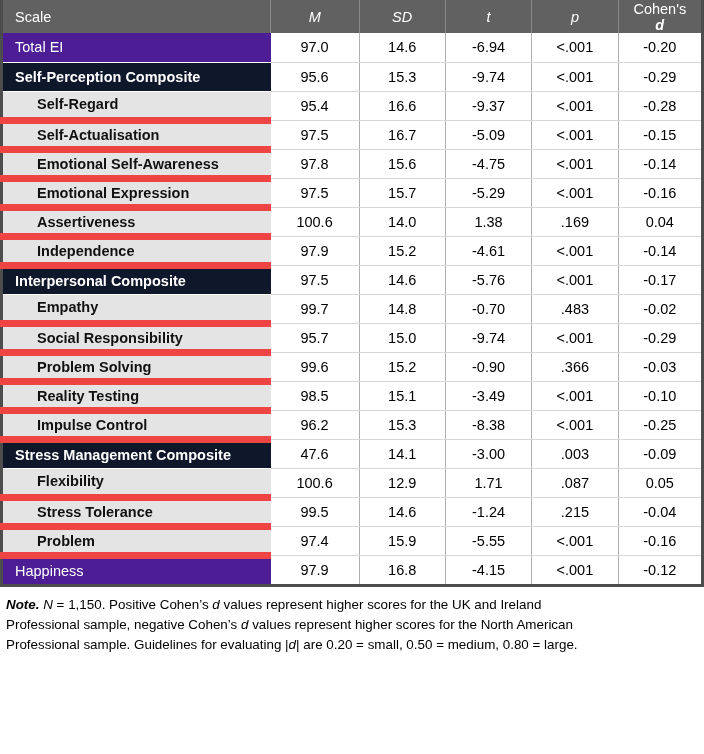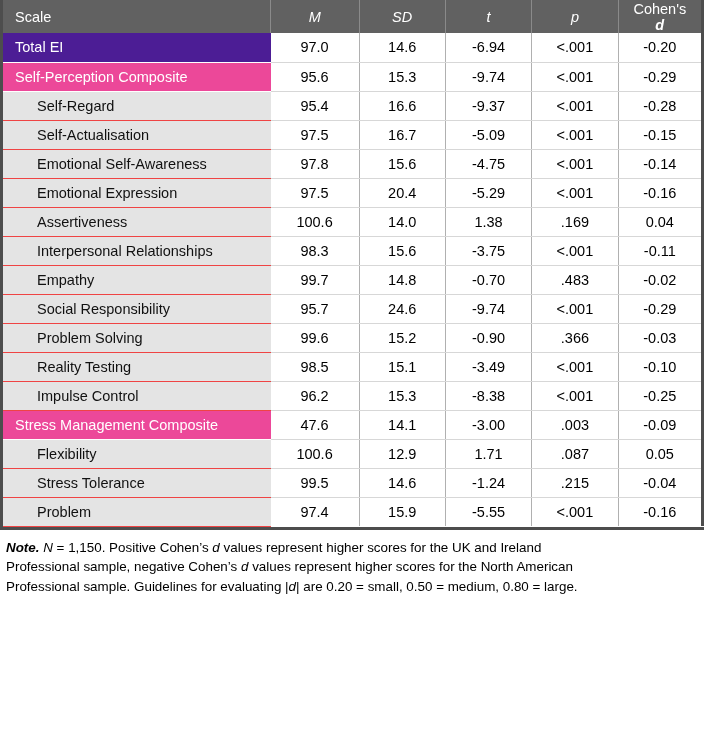--- a/index.html
+++ b/index.html
@@ -80,29 +80,31 @@
     border-right: none;
     border-bottom: 1px solid #ffffff;
   }
 
   tr.lvl-top td.scale {
     background: #4c1d95;
     color: #ffffff;
     padding-left: 12px;
   }
   tr.lvl-composite td.scale {
-    background: #ec4899;
+    background: #0f172a;
     color: #ffffff;
     padding-left: 12px;
+    font-weight: bold;
   }
   tr.lvl-sub td.scale {
     background: #e4e4e4;
     color: #111111;
     padding-left: 34px;
-    border-bottom: 1px solid #ef4444;
+    border-bottom: 7px solid #ef4444;
+    font-weight: bold;
   }
 
   
   tbody tr:last-child td { border-bottom: none; }
 
   
   .table-bottom-rule {
     width: 704px;
     height: 3px;
     background: #4d4d4d;
@@ -183,53 +185,61 @@
           <td class="scale">Emotional Self-Awareness</td>
           <td class="num">97.8</td>
           <td class="num">15.6</td>
           <td class="num">-4.75</td>
           <td class="num">&lt;.001</td>
           <td class="num">-0.14</td>
         </tr>
         <tr class="lvl-sub">
           <td class="scale">Emotional Expression</td>
           <td class="num">97.5</td>
-          <td class="num">20.4</td>
+          <td class="num">15.7</td>
           <td class="num">-5.29</td>
           <td class="num">&lt;.001</td>
           <td class="num">-0.16</td>
         </tr>
         <tr class="lvl-sub">
           <td class="scale">Assertiveness</td>
           <td class="num">100.6</td>
           <td class="num">14.0</td>
           <td class="num">1.38</td>
           <td class="num">.169</td>
           <td class="num">0.04</td>
         </tr>
         <tr class="lvl-sub">
-          <td class="scale">Interpersonal Relationships</td>
-          <td class="num">98.3</td>
-          <td class="num">15.6</td>
-          <td class="num">-3.75</td>
-          <td class="num">&lt;.001</td>
-          <td class="num">-0.11</td>
+          <td class="scale">Independence</td>
+          <td class="num">97.9</td>
+          <td class="num">15.2</td>
+          <td class="num">-4.61</td>
+          <td class="num">&lt;.001</td>
+          <td class="num">-0.14</td>
+        </tr>
+        <tr class="lvl-composite">
+          <td class="scale">Interpersonal Composite</td>
+          <td class="num">97.5</td>
+          <td class="num">14.6</td>
+          <td class="num">-5.76</td>
+          <td class="num">&lt;.001</td>
+          <td class="num">-0.17</td>
         </tr>
         <tr class="lvl-sub">
           <td class="scale">Empathy</td>
           <td class="num">99.7</td>
           <td class="num">14.8</td>
           <td class="num">-0.70</td>
           <td class="num">.483</td>
           <td class="num">-0.02</td>
         </tr>
         <tr class="lvl-sub">
           <td class="scale">Social Responsibility</td>
           <td class="num">95.7</td>
-          <td class="num">24.6</td>
+          <td class="num">15.0</td>
           <td class="num">-9.74</td>
           <td class="num">&lt;.001</td>
           <td class="num">-0.29</td>
         </tr>
         <tr class="lvl-sub">
           <td class="scale">Problem Solving</td>
           <td class="num">99.6</td>
           <td class="num">15.2</td>
           <td class="num">-0.90</td>
           <td class="num">.366</td>
@@ -276,20 +286,28 @@
           <td class="num">-0.04</td>
         </tr>
         <tr class="lvl-sub">
           <td class="scale">Problem</td>
           <td class="num">97.4</td>
           <td class="num">15.9</td>
           <td class="num">-5.55</td>
           <td class="num">&lt;.001</td>
           <td class="num">-0.16</td>
         </tr>
+        <tr class="lvl-top">
+          <td class="scale">Happiness</td>
+          <td class="num">97.9</td>
+          <td class="num">16.8</td>
+          <td class="num">-4.15</td>
+          <td class="num">&lt;.001</td>
+          <td class="num">-0.12</td>
+        </tr>
       </tbody>
   </table>
   <div class="table-bottom-rule"></div>
 </div>
 
 <div class="note">
   <span class="note-label">Note.</span><span>&nbsp;</span><span class="ital">N</span><span> = </span><span>1,150</span><span>. Positive Cohen’s </span><span class="ital">d</span><span> values represent higher scores for the UK and Ireland Professional sample, negative Cohen’s </span><span class="ital">d</span><span> values represent higher scores for the North American Professional sample. Guidelines for evaluating |</span><span class="ital">d</span><span>| are 0.20 = small, 0.50 = medium, 0.80 = large.</span>
 </div>
 
 </body></html>

